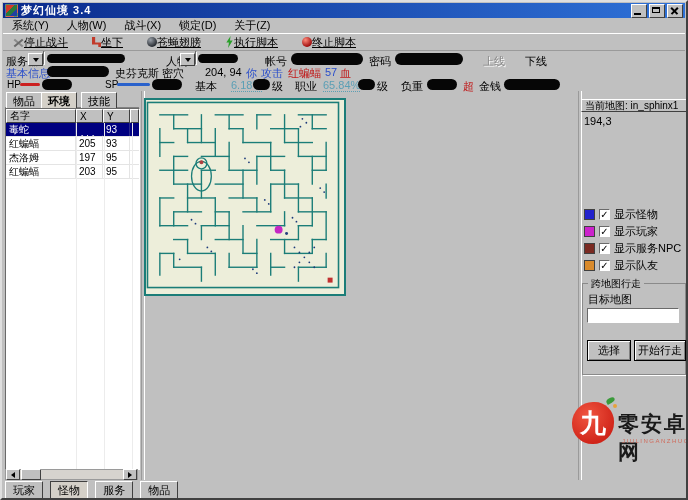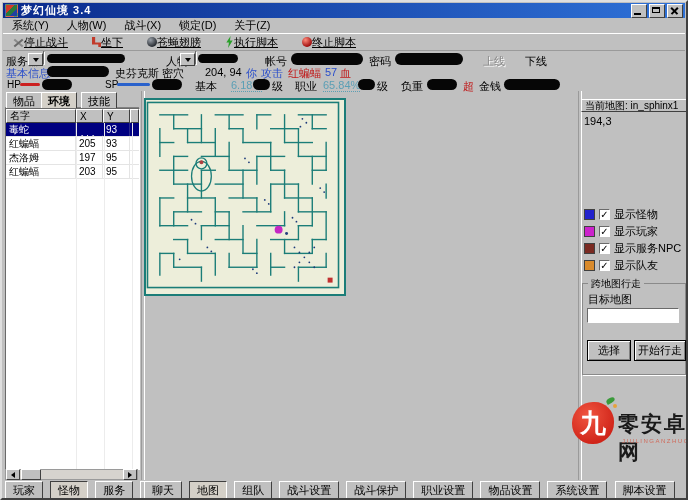--- a/index.html
+++ b/index.html
@@ -438,31 +438,20 @@
       </div>
       <div class="abs btn3d" style="left:4px;top:56px;width:42px;height:19px;">
         <span>选择</span>
       </div>
       <div class="abs btn3d" style="left:51px;top:56px;width:50px;height:19px;">
         <span>开始行走</span>
       </div>
     </div>
   </div>
 
-  <div class="abs" style="left:142px;top:479px;height:15px;white-space:nowrap;">
-    <span class="btab">聊天</span>
-    <span class="btab active">地图</span>
-    <span class="btab">组队</span>
-    <span class="btab">战斗设置</span>
-    <span class="btab">战斗保护</span>
-    <span class="btab">职业设置</span>
-    <span class="btab">物品设置</span>
-    <span class="btab">系统设置</span>
-    <span class="btab">脚本设置</span>
-  </div>
 
   <div class="abs" style="left:570px;top:398px;width:118px;height:60px;">
     <div class="wm-badge" style="position:absolute;left:0;top:2px;">
       <span>九</span>
     </div>
     <span class="wm-leaf" style="position:absolute;left:34px;top:-2px;"></span>
     <span class="wm-dot" style="position:absolute;left:41px;top:4px;"></span>
     <span class="wm-name" style="position:absolute;left:46px;top:10px;">零安卓网</span>
     <span class="wm-sub" style="position:absolute;left:50px;top:38px;">JIULINGANZHUOWANG</span>
   </div>

